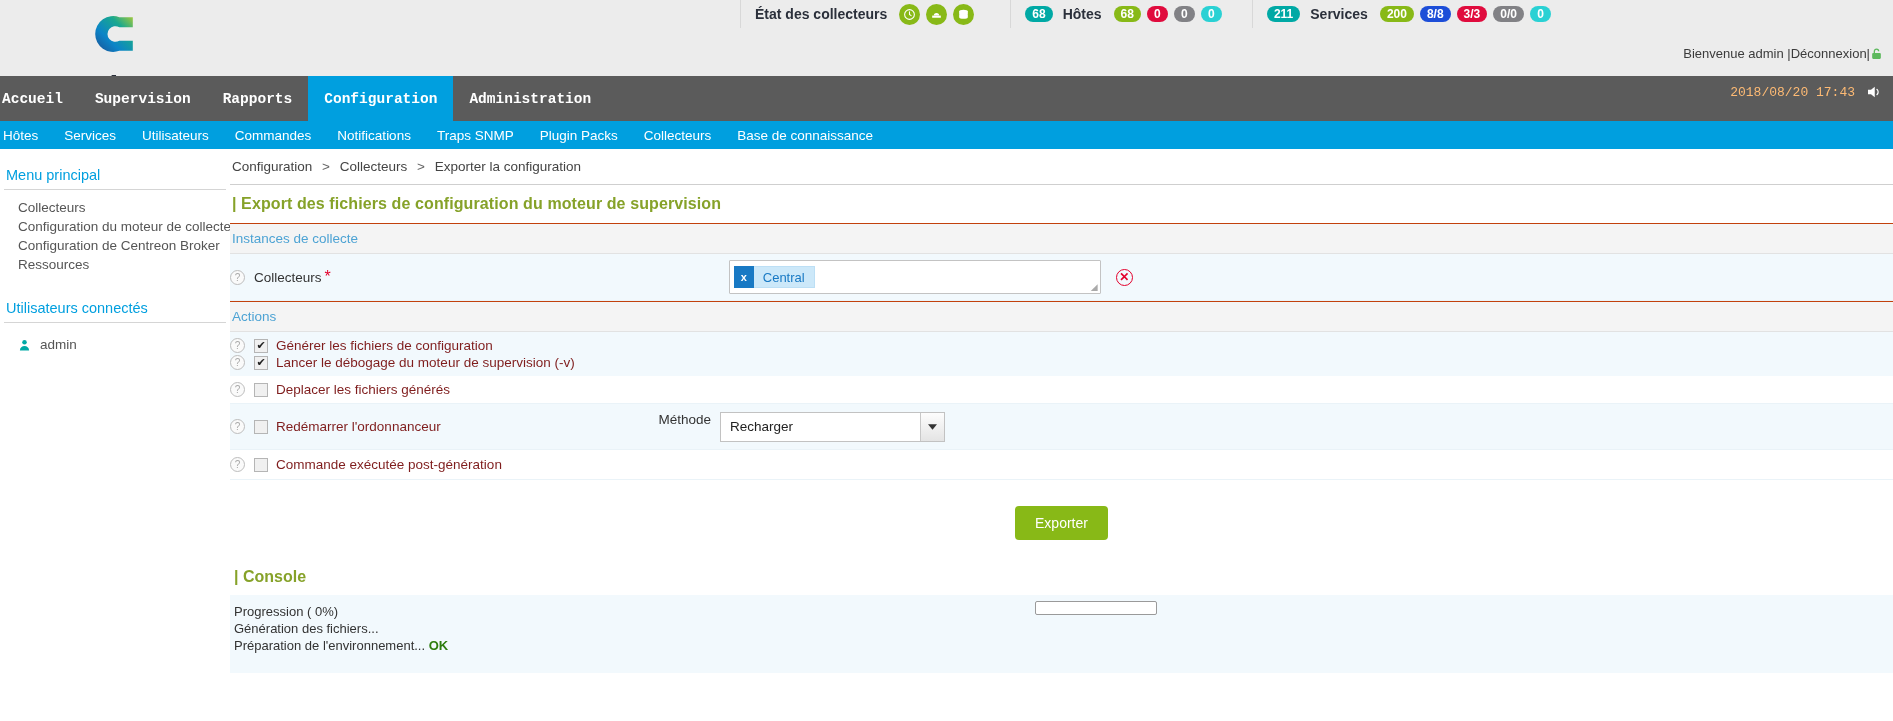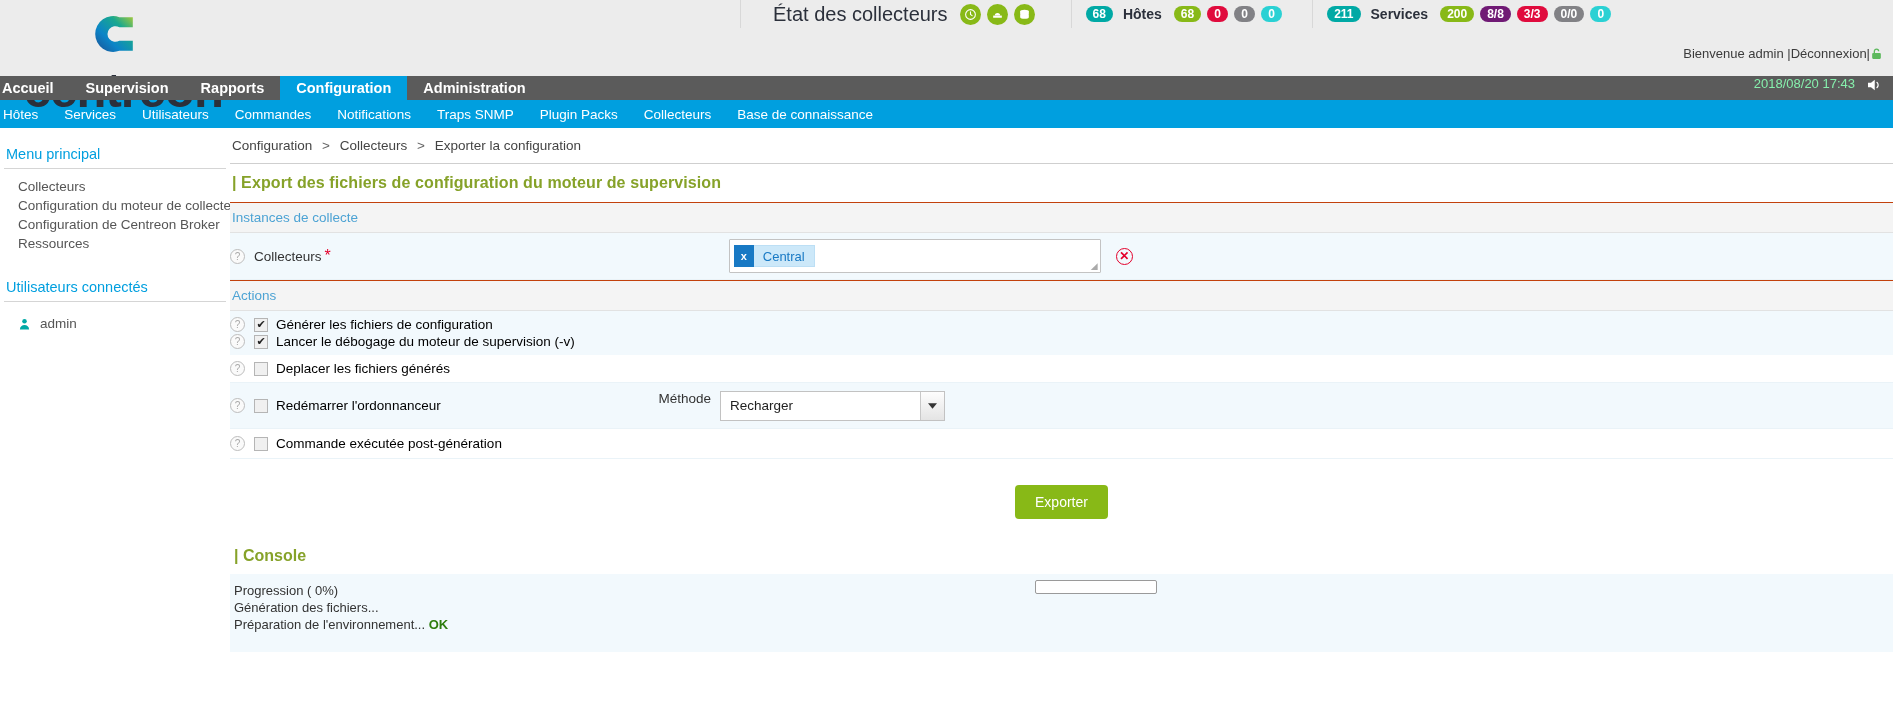--- a/index.html
+++ b/index.html
@@ -27,63 +27,63 @@
     font-size: 49px; font-weight: bold; color: #2b303b;
     letter-spacing: -1px; line-height: 56px;
   }
 
   .status-bar {
     position: absolute; top: 0; left: 726px;
     height: 28px; display: flex; align-items: center;
     font-size: 13.5px; color: #2b303b;
   }
   .status-sep { width: 1px; height: 28px; background: #d8d8d8; margin: 0 14px; }
-  .status-label { font-weight: normal; font-size: 20px; white-space: nowrap; margin-left: 18px; }
+  .status-label { font-weight: bold; font-size: 14px; white-space: nowrap; }
   .collector-icons { display: flex; gap: 6px; margin-left: 12px; }
   .cicon {
     width: 21px; height: 21px; border-radius: 50%;
     background: #88b917; display: flex; align-items: center;
     justify-content: center;
   }
   .badge {
     display: inline-flex; align-items: center; justify-content: center;
     height: 16px; min-width: 21px; padding: 0 7px;
     border-radius: 11px; color: #fff; font-size: 12px; font-weight: bold;
   }
   .b-total { background: #00a9a5; }
   .b-ok    { background: #88b917; }
   .b-crit  { background: #e00b3d; }
   .b-unk   { background: #818185; }
   .b-pend  { background: #2ad1d4; }
-  .b-warn  { background: #701a75; }
+  .b-warn  { background: #1d4ed8; }
   .grp { display: flex; align-items: center; gap: 6px; margin-left: 10px; }
   .grp-name { font-weight: bold; font-size: 14px; margin: 0 6px 0 4px; }
 
   .welcome {
     position: absolute; right: 10px; top: 46px;
     font-size: 13px; color: #3b3b3b; display: flex;
     align-items: center; 
   }
   .welcome a { color: #3b3b3b; text-decoration: none; }
 
   
   .mainnav {
-    height: 24px; background: #5b5b5b; display: flex;
-    align-items: stretch; position: relative;
+    height: 45px; background: #5b5b5b; display: flex;
+    align-items: stretch; position: relative; font-family: Liberation Mono, monospace;
   }
   .mainnav-item {
     display: flex; align-items: center; padding: 0 16px;
     color: #fff; font-size: 14.5px; font-weight: bold;
     white-space: nowrap; cursor: pointer;
   }
   .mainnav-item.active { background: #009fdf; }
   .clock {
     position: absolute; right: 0; top: 0; height: 32px;
-    display: flex; gap: 10px;
-    padding-right: 10px; color: #86efac; font-size: 13px;
+    display: flex; align-items: center; gap: 10px;
+    padding-right: 10px; color: #fdba74; font-size: 13px;
   }
 
   
   .subnav {
     height: 28px; background: #009fdf; display: flex;
     align-items: center;
   }
   .subnav-item {
     color: #fff; font-size: 13.5px; padding: 0 13px;
     white-space: nowrap; cursor: pointer;
@@ -173,21 +173,21 @@
     font-size: 12px; line-height: 14px; text-align: center;
     margin-left: 15px; cursor: pointer; font-weight: bold;
   }
 
   .cb {
     width: 14px; height: 14px; border: 1px solid #b5b5b5;
     background: #f0f0f0; display: inline-flex; align-items: center;
     justify-content: center; margin-left: 9px; flex: none;
     cursor: pointer; font-size: 11px; color: #222;
   }
-  .cb-label { font-size: 13.5px; color: #000000; margin-left: 8px; }
+  .cb-label { font-size: 13.5px; color: #7f1d1d; margin-left: 8px; }
 
   .method-wrap {
     display: flex; align-items: flex-start; margin-left: auto;
     margin-right: 948px;
   }
   .method-label { font-size: 13.5px; color: #333; margin-right: 9px; }
   .select-box {
     width: 225px; height: 30px; border: 1px solid #c2c2c2;
     background: #fff; display: flex; align-items: center;
     justify-content: space-between; font-size: 13.5px; color: #222;

